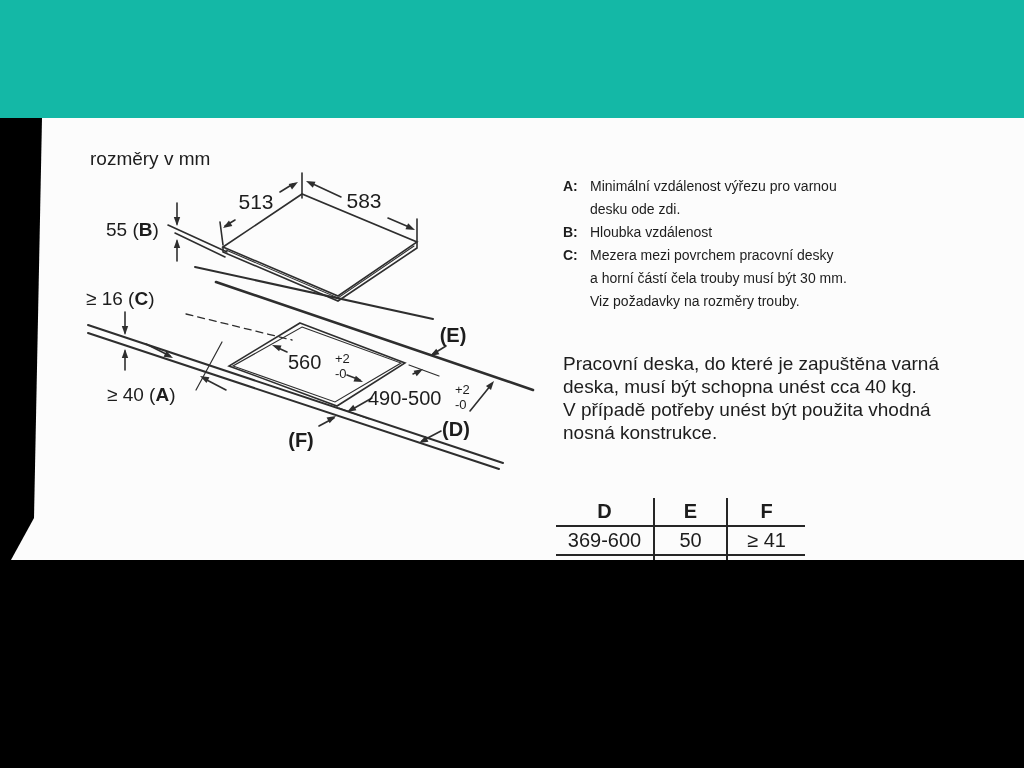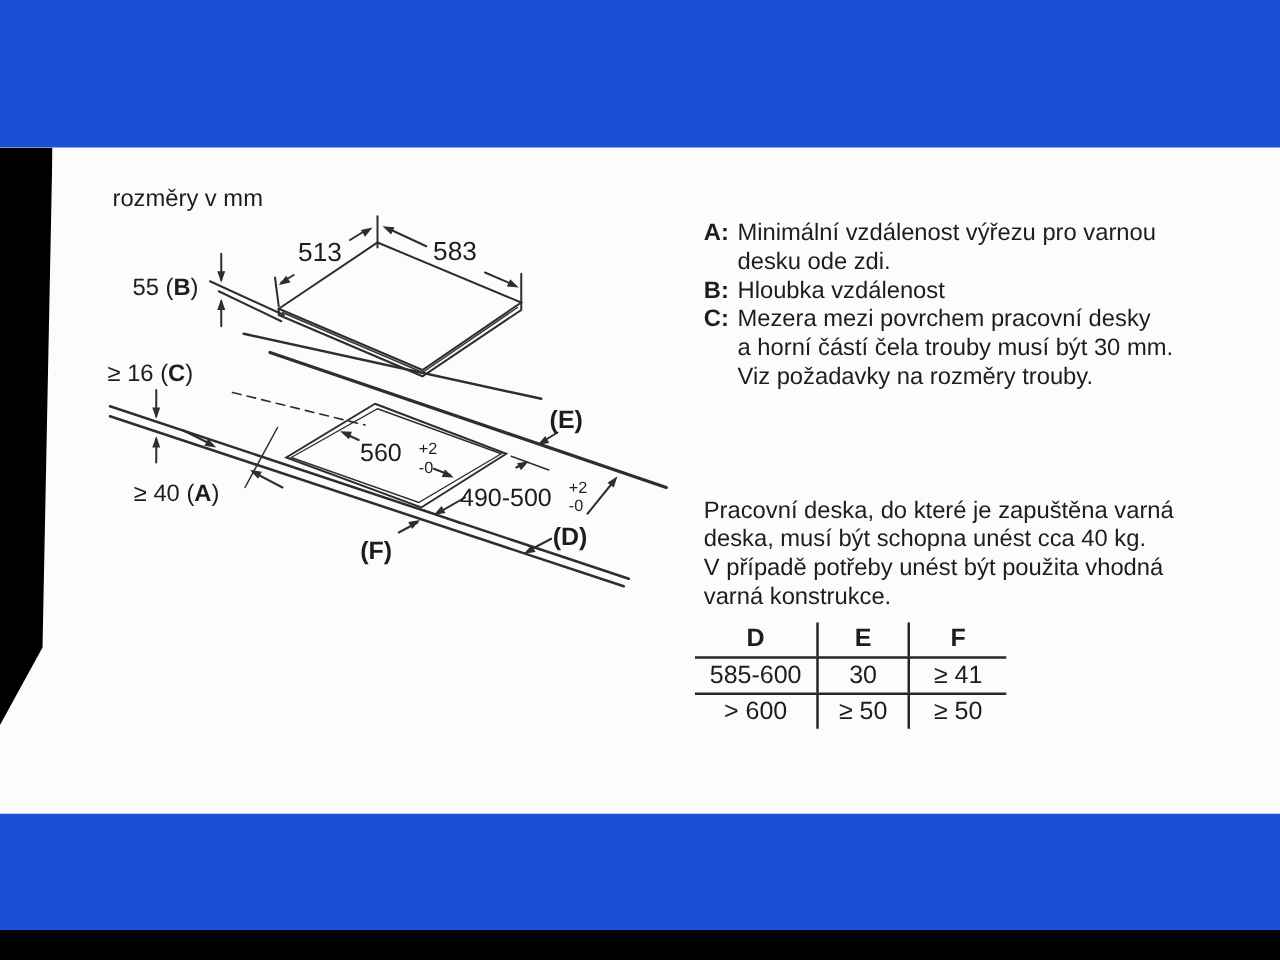--- a/index.html
+++ b/index.html
@@ -1,28 +1,28 @@
 <!DOCTYPE html>
 <html><head>
 <meta charset="utf-8">
 <style>
   html,body{margin:0;padding:0;background:#000;}
-  .stage{position:relative;width:1024px;height:744px;background:#1d4ed8;overflow:hidden;
+  .stage{position:relative;width:1024px;height:560px;background:#14b8a6;overflow:hidden;
          font-family:"Liberation Sans","DejaVu Sans",sans-serif;color:#1d1d1d;}
   .page{position:absolute;left:0;top:118px;width:1024px;height:533px;background:#fcfcfc;}
   .left-mask{position:absolute;left:0;top:0;width:50px;height:533px;background:#000;
              clip-path:polygon(0 0,42px 0,34px 400px,0 462px);}
   .diagram-svg{position:absolute;left:42px;top:0;}
   svg text{fill:#1d1d1d;font-family:"Liberation Sans","DejaVu Sans",sans-serif;}
   .t20{font-size:20px;} .t21{font-size:21px;} .t19{font-size:19px;} .t13{font-size:13px;}
   .bld{font-weight:bold;}
-  .legend{position:absolute;left:563px;top:57px;font-size:19px;line-height:23px;white-space:nowrap;}
+  .legend{position:absolute;left:563px;top:57px;font-size:14px;line-height:23px;white-space:nowrap;}
   .lg-row b{display:inline-block;min-width:27px;font-weight:bold;}
   .lg-row.indent{padding-left:27px;}
-  .note{position:absolute;left:563px;top:234px;font-size:19px;line-height:23px;white-space:nowrap;margin-top:45px;}
+  .note{position:absolute;left:563px;top:234px;font-size:19px;line-height:23px;white-space:nowrap;}
   .dim-table{position:absolute;left:556px;top:380px;display:grid;
              grid-template-columns:97px 75px 77px;font-size:20px;}
   .dim-table .cell{height:27px;display:flex;align-items:center;justify-content:center;}
   .dim-table .colmid{border-left:2px solid #262626;border-right:2px solid #262626;}
   .dim-table .rline{border-top:2px solid #262626;}
   .dim-table .hdr{font-weight:bold;}
 </style>
 </head>
 <body>
 
@@ -142,29 +142,29 @@
       <div class="lg-row"><b>B:</b><span>Hloubka vzdálenost</span></div>
       <div class="lg-row"><b>C:</b><span>Mezera mezi povrchem pracovní desky</span></div>
       <div class="lg-row indent"><span>a horní částí čela trouby musí být 30 mm.</span></div>
       <div class="lg-row indent"><span>Viz požadavky na rozměry trouby.</span></div>
     </div>
 
     <div class="note">
       <div>Pracovní deska, do které je zapuštěna varná</div>
       <div>deska, musí být schopna unést cca 40 kg.</div>
       <div>V případě potřeby unést být použita vhodná</div>
-      <div>varná konstrukce.</div>
+      <div>nosná konstrukce.</div>
     </div>
 
     <div class="dim-table">
       <div class="cell hdr">D</div>
       <div class="cell hdr colmid">E</div>
       <div class="cell hdr">F</div>
-      <div class="cell rline">585-600</div>
-      <div class="cell rline colmid">30</div>
+      <div class="cell rline">369-600</div>
+      <div class="cell rline colmid">50</div>
       <div class="cell rline">≥ 41</div>
       <div class="cell rline">&gt; 600</div>
       <div class="cell rline colmid">≥ 50</div>
       <div class="cell rline">≥ 50</div>
     </div>
 
     <div class="left-mask"></div>
   </div>
 </div>
 

